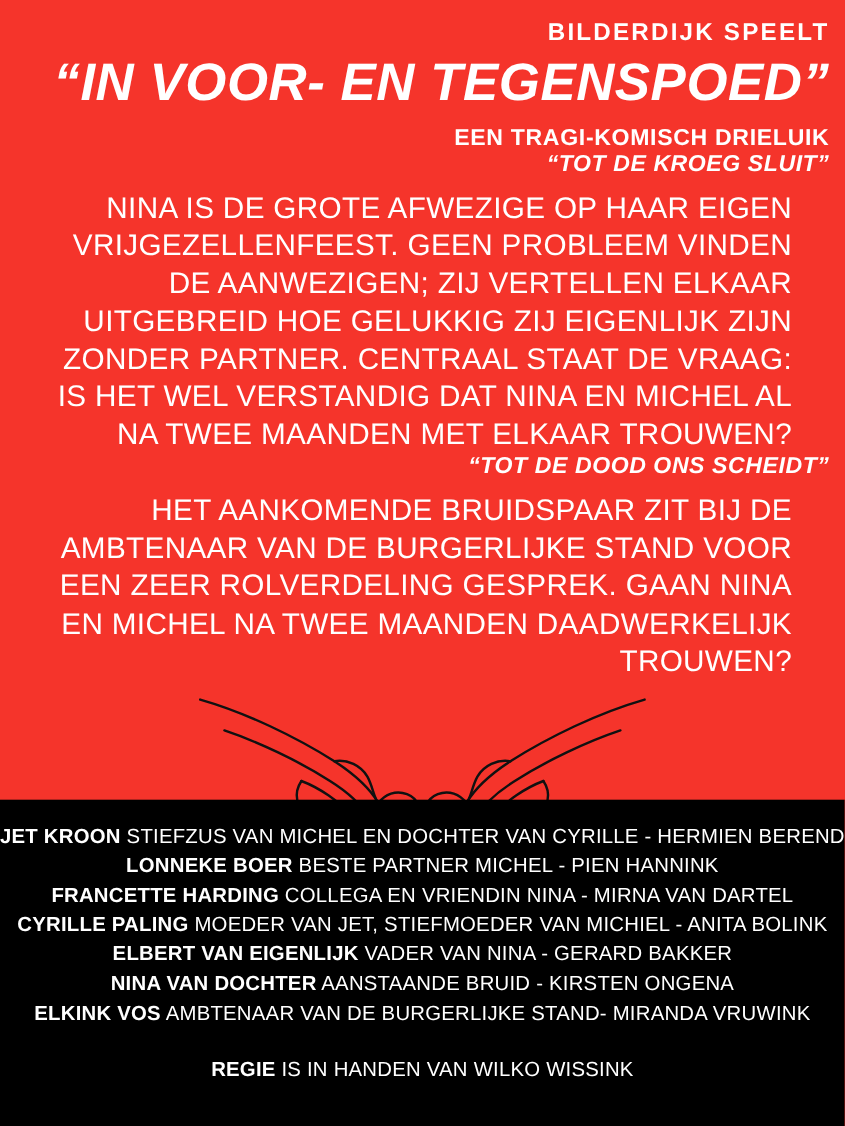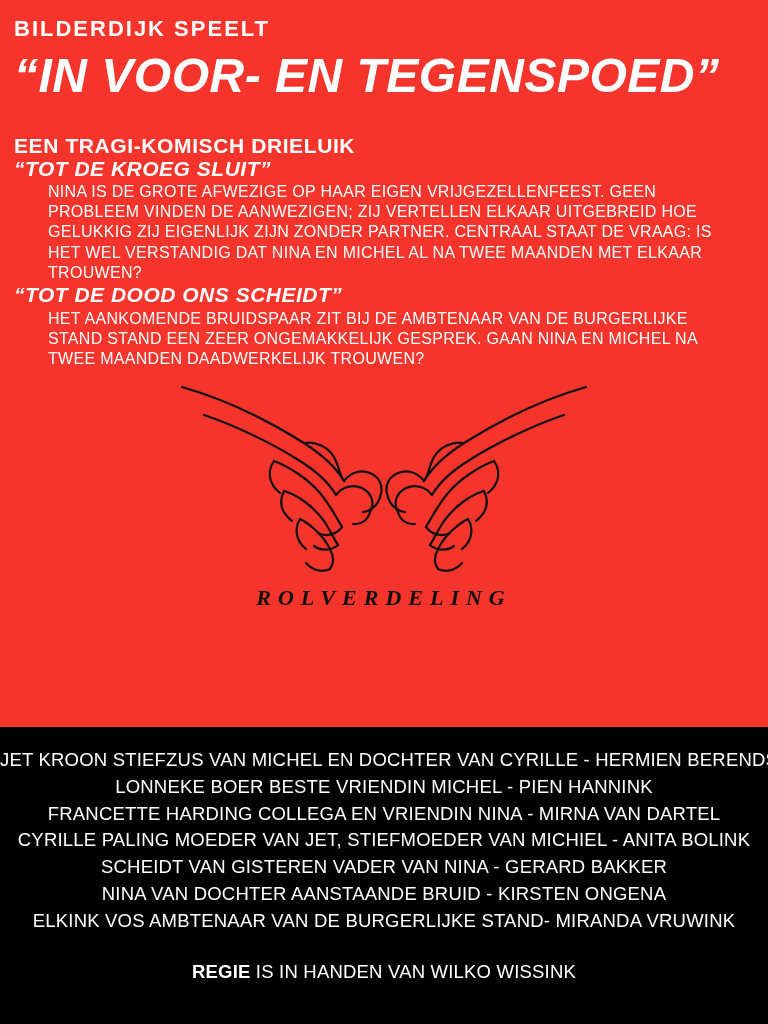--- a/index.html
+++ b/index.html
@@ -15,21 +15,21 @@
     position: relative;
   }
   .poster {
     width: 768px;
     height: 1024px;
     position: relative;
     background: #f5342b;
   }
   .top-section {
     padding: 0 14px;
-    text-align: left;
+    text-align: right;
     color: #ffffff;
   }
   .kicker {
     font-size: 22px;
     font-weight: bold;
     letter-spacing: 2.0px;
     padding-top: 17px;
     line-height: 1.1;
   }
   .main-title {
@@ -38,36 +38,36 @@
     font-style: italic;
     letter-spacing: 0.5px;
     margin-top: 10px;
     line-height: 1.05;
     white-space: nowrap;
   }
   .subtitle {
     font-size: 21px;
     font-weight: bold;
     letter-spacing: 0.6px;
-    margin-top: 32px;
+    margin-top: 12px;
     line-height: 1.1;
   }
   .act-title {
     font-size: 21px;
     font-weight: bold;
     font-style: italic;
     letter-spacing: 0.5px;
     margin-top: 0;
     line-height: 1.15;
   }
   .act-body {
-    font-size: 16px;
+    font-size: 27px;
     letter-spacing: 0.3px;
     line-height: 1.27;
-    margin-top: 1px;
+    margin-top: 11px;
     padding: 0 34px;
   }
   .hands-wrap {
     position: relative;
     height: 210px;
     margin-top: 12px;
   }
   .hands-svg {
     display: block;
     margin: 0 auto;
@@ -94,21 +94,21 @@
     padding-top: 20px;
     box-sizing: border-box;
   }
   .cast-row {
     font-size: 18.5px;
     line-height: 1.45;
     letter-spacing: 0.2px;
     white-space: nowrap;
   }
   .cast-row b {
-    font-weight: normal;
+    font-weight: bold;
   }
   .credits {
     margin-top: 24px;
   }
   .credit-row {
     font-size: 18.5px;
     line-height: 1.45;
     letter-spacing: 0.2px;
     white-space: nowrap;
   }
@@ -128,21 +128,21 @@
     <div class="subtitle">EEN TRAGI-KOMISCH DRIELUIK</div>
 
     <div>
       <div class="act-title">“TOT DE KROEG SLUIT”</div>
       <div class="act-body">NINA IS DE GROTE AFWEZIGE OP HAAR EIGEN VRIJGEZELLENFEEST. GEEN PROBLEEM VINDEN DE AANWEZIGEN; ZIJ VERTELLEN ELKAAR UITGEBREID HOE GELUKKIG ZIJ EIGENLIJK ZIJN ZONDER PARTNER. CENTRAAL STAAT DE VRAAG: IS HET WEL VERSTANDIG DAT NINA EN MICHEL AL NA TWEE MAANDEN MET ELKAAR TROUWEN?</div>
     </div>
 
 
     <div>
       <div class="act-title">“TOT DE DOOD ONS SCHEIDT”</div>
-      <div class="act-body">HET AANKOMENDE BRUIDSPAAR ZIT BIJ DE AMBTENAAR VAN DE BURGERLIJKE STAND STAND EEN ZEER ONGEMAKKELIJK GESPREK. GAAN NINA EN MICHEL NA TWEE MAANDEN DAADWERKELIJK TROUWEN?</div>
+      <div class="act-body">HET AANKOMENDE BRUIDSPAAR ZIT BIJ DE AMBTENAAR VAN DE BURGERLIJKE STAND VOOR EEN ZEER ROLVERDELING GESPREK. GAAN NINA EN MICHEL NA TWEE MAANDEN DAADWERKELIJK TROUWEN?</div>
     </div>
   </div>
 
   <div class="hands-wrap">
     <svg class="hands-svg" width="420" height="200" viewBox="0 0 420 200">
       <g fill="none" stroke="#111111" stroke-width="2.2" stroke-linecap="round" stroke-linejoin="round">
 
         <path d="M8 6 C50 18, 95 40, 130 62 C150 75, 163 88, 170 100"></path>
         <path d="M30 34 C60 44, 98 62, 126 80 C142 90, 155 102, 162 114"></path>
         <path d="M170 100 C176 92, 186 88, 196 92 C206 96, 210 106, 206 116"></path>
@@ -184,32 +184,32 @@
   <div class="rolverdeling">ROLVERDELING</div>
 
   <div class="cast-section">
 
     <div class="cast-row">
       <b>JET KROON</b>
       <span>STIEFZUS VAN MICHEL EN DOCHTER VAN CYRILLE - HERMIEN BERENDSEN</span>
     </div>
     <div class="cast-row">
       <b>LONNEKE BOER</b>
-      <span>BESTE VRIENDIN MICHEL -  PIEN HANNINK</span>
+      <span>BESTE PARTNER MICHEL -  PIEN HANNINK</span>
     </div>
     <div class="cast-row">
       <b>FRANCETTE HARDING</b>
       <span>COLLEGA EN VRIENDIN NINA - MIRNA VAN DARTEL</span>
     </div>
     <div class="cast-row">
       <b>CYRILLE PALING</b>
       <span>MOEDER VAN JET, STIEFMOEDER VAN MICHIEL -  ANITA BOLINK</span>
     </div>
     <div class="cast-row">
-      <b>SCHEIDT VAN GISTEREN</b>
+      <b>ELBERT VAN EIGENLIJK</b>
       <span>VADER VAN NINA - GERARD BAKKER</span>
     </div>
     <div class="cast-row">
       <b>NINA VAN DOCHTER</b>
       <span>AANSTAANDE BRUID - KIRSTEN ONGENA</span>
     </div>
     <div class="cast-row">
       <b>ELKINK VOS</b>
       <span>AMBTENAAR VAN DE BURGERLIJKE STAND-  MIRANDA VRUWINK</span>
     </div>

